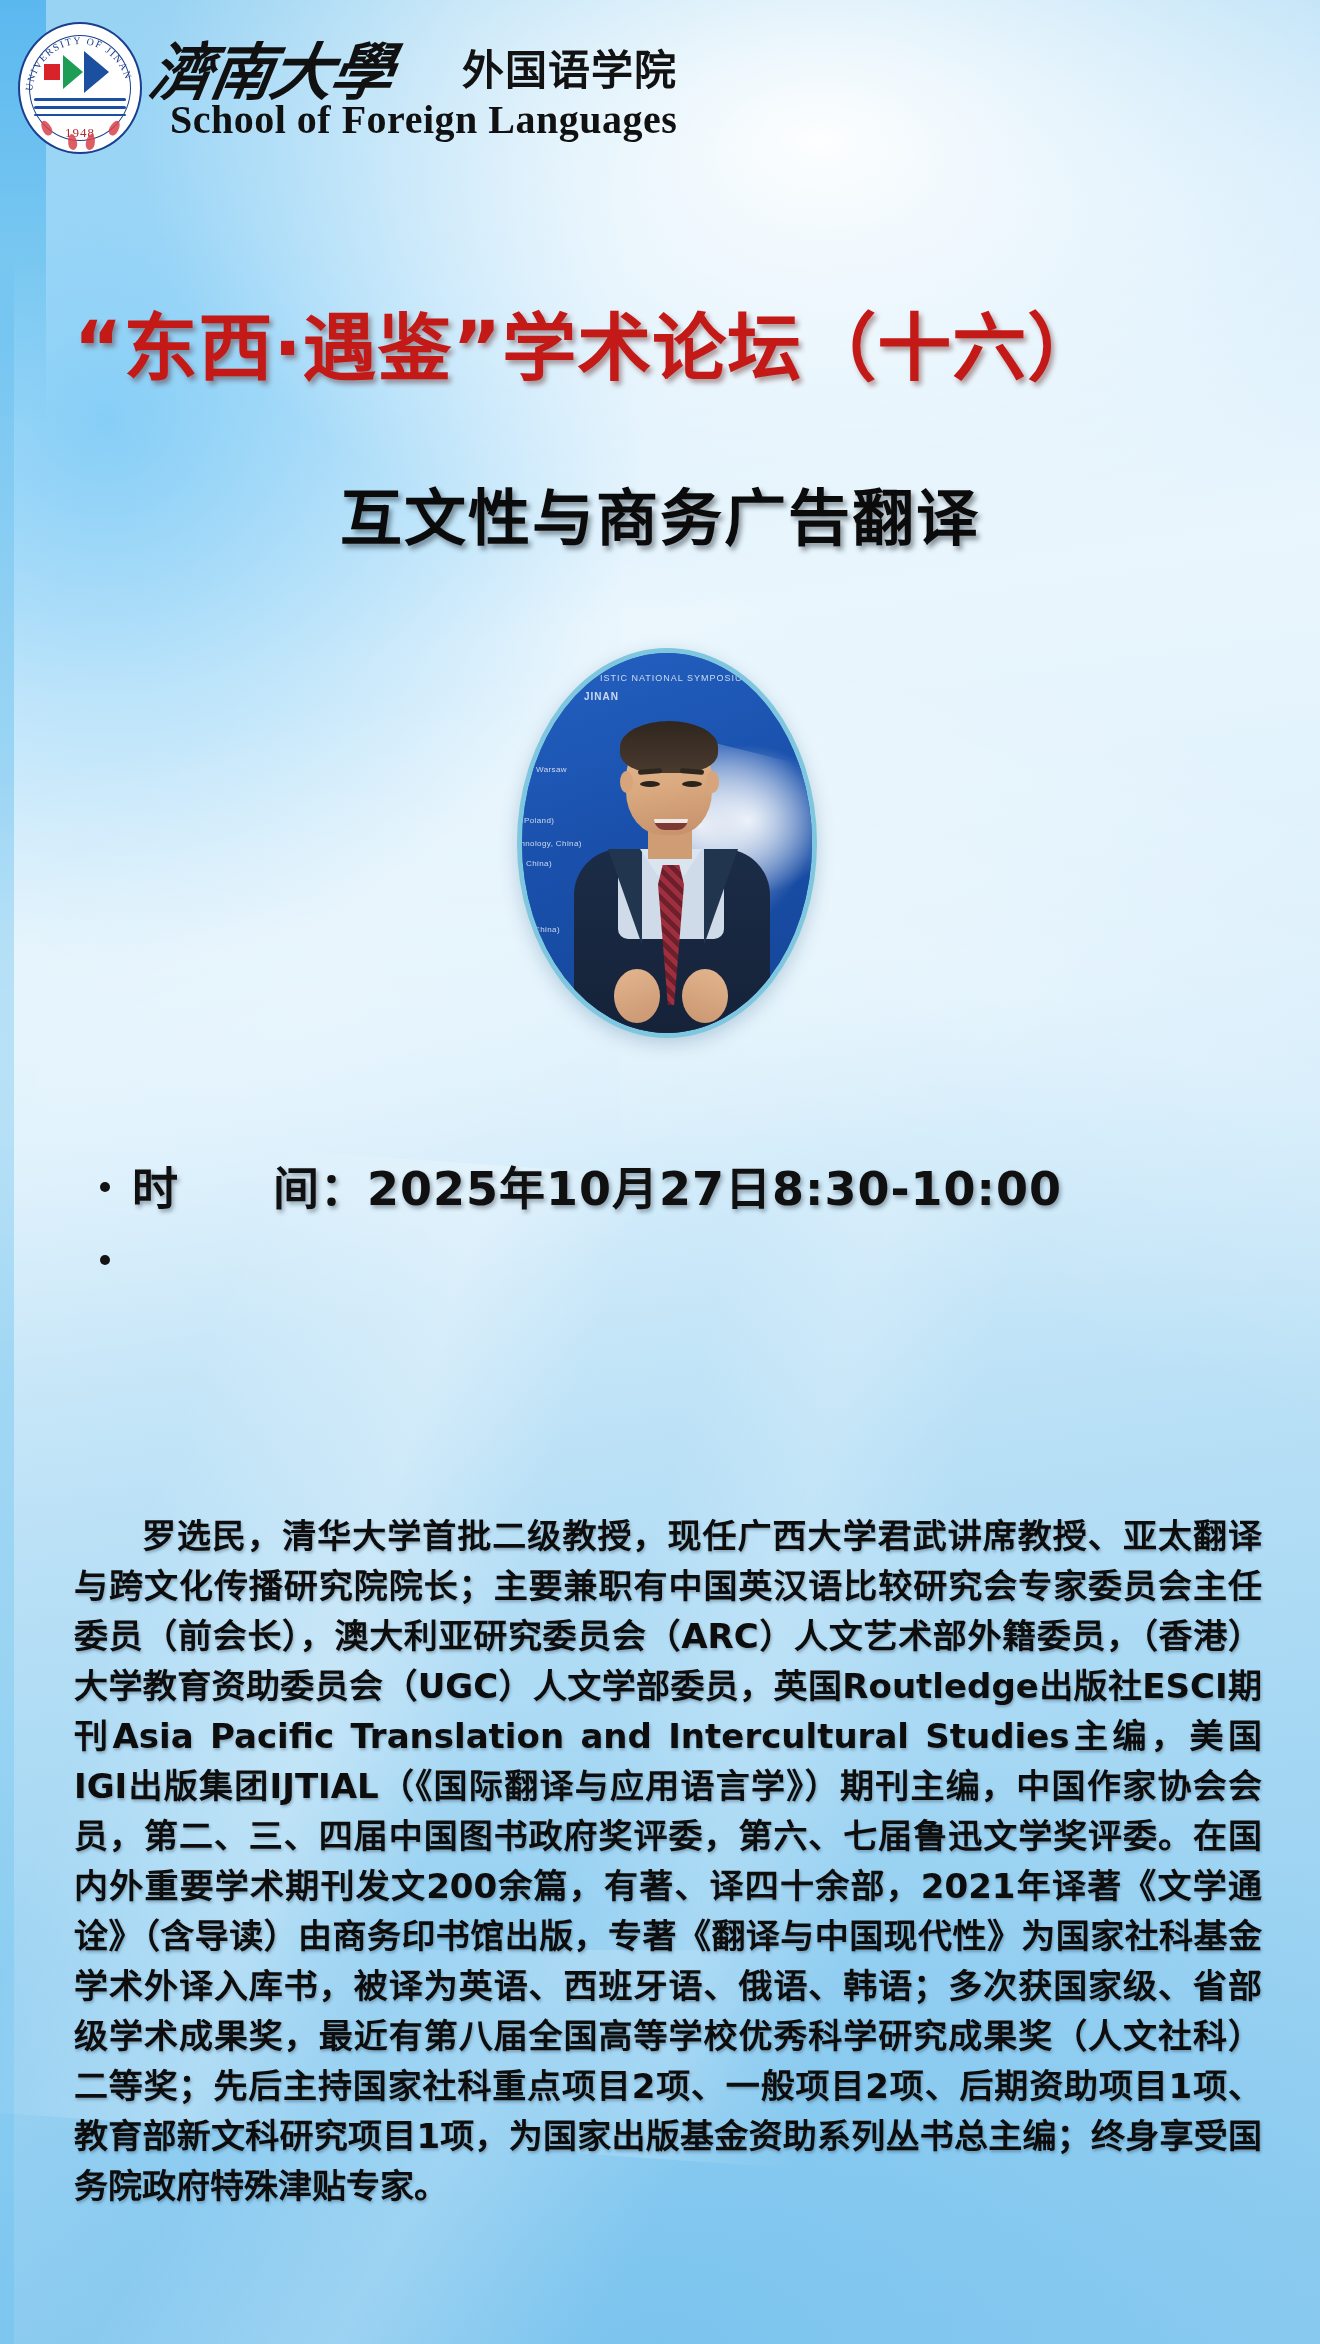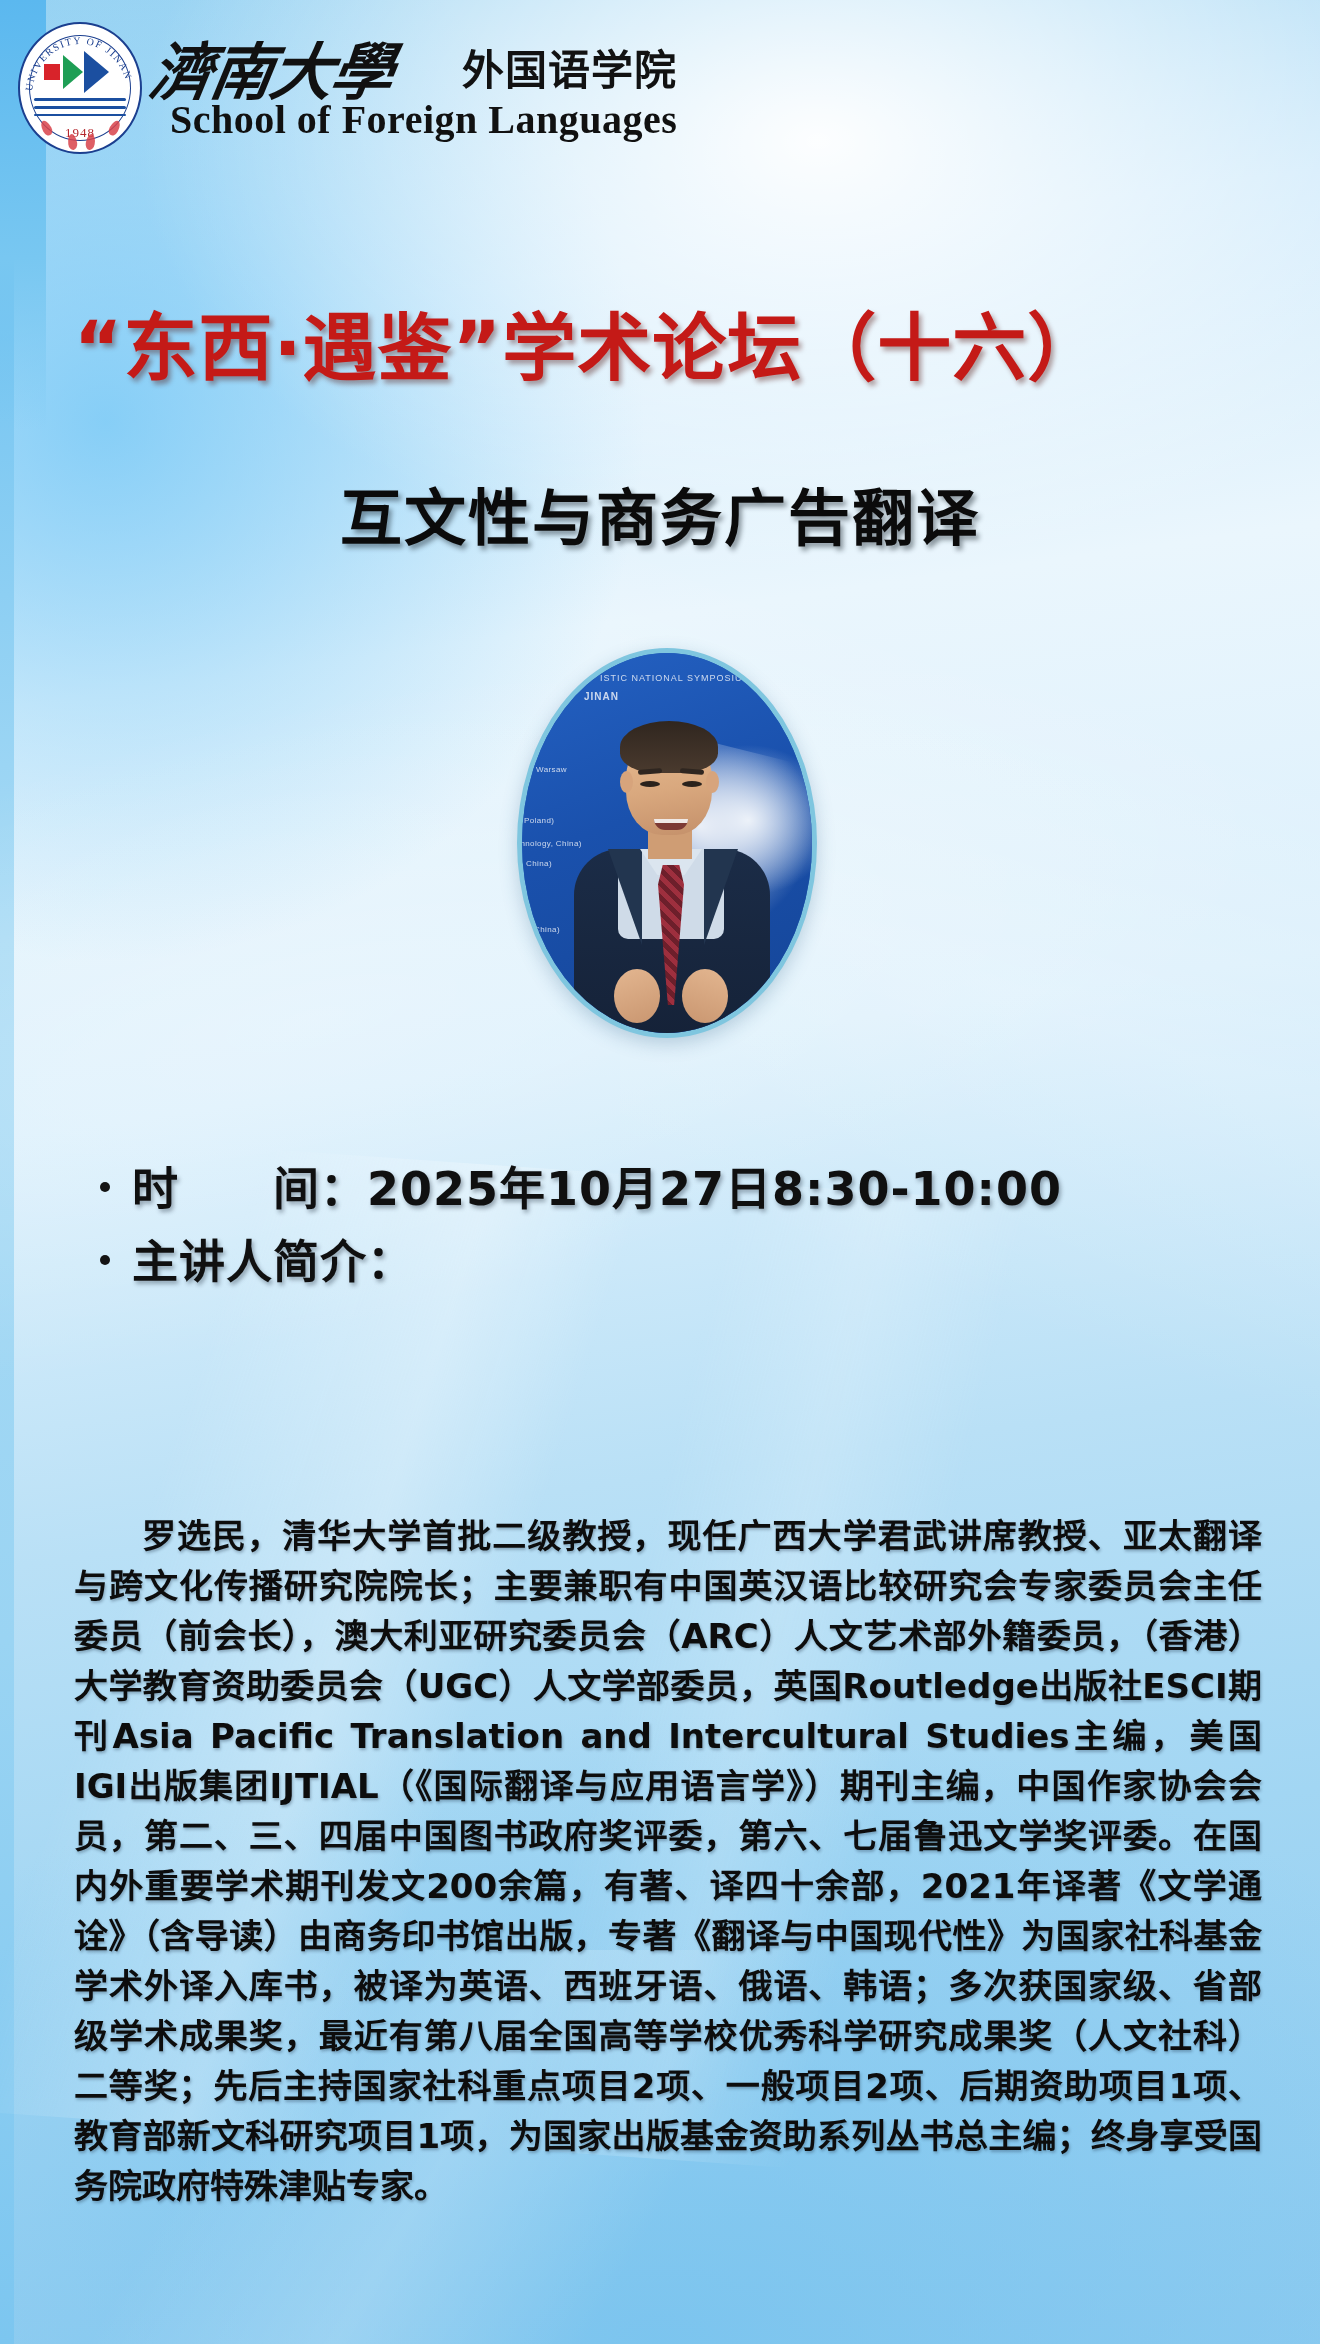--- a/index.html
+++ b/index.html
@@ -254,20 +254,19 @@
       <div class="btxt">
         <span>时　　间：</span><span>2025年10月27日8:30-10:00</span>
       </div>
     </div>
 
 
     <div class="brow2">
       <div class="bdot">
           <span></span>
         </div>
-      <div class="btxt">主讲人简介：</div>
     </div>
 
   </div>
 
   <div class="bio">罗选民，清华大学首批二级教授，现任广西大学君武讲席教授、亚太翻译与跨文化传播研究院院长；主要兼职有中国英汉语比较研究会专家委员会主任委员（前会长），澳大利亚研究委员会（ARC）人文艺术部外籍委员，（香港）大学教育资助委员会（UGC）人文学部委员，英国Routledge出版社ESCI期刊Asia Pacific Translation and Intercultural Studies主编，美国IGI出版集团IJTIAL（《国际翻译与应用语言学》）期刊主编，中国作家协会会员，第二、三、四届中国图书政府奖评委，第六、七届鲁迅文学奖评委。在国内外重要学术期刊发文200余篇，有著、译四十余部，2021年译著《文学通诠》（含导读）由商务印书馆出版，专著《翻译与中国现代性》为国家社科基金学术外译入库书，被译为英语、西班牙语、俄语、韩语；多次获国家级、省部级学术成果奖，最近有第八届全国高等学校优秀科学研究成果奖（人文社科）二等奖；先后主持国家社科重点项目2项、一般项目2项、后期资助项目1项、教育部新文科研究项目1项，为国家出版基金资助系列丛书总主编；终身享受国务院政府特殊津贴专家。</div>
 
 </div>
 
 </body></html>

